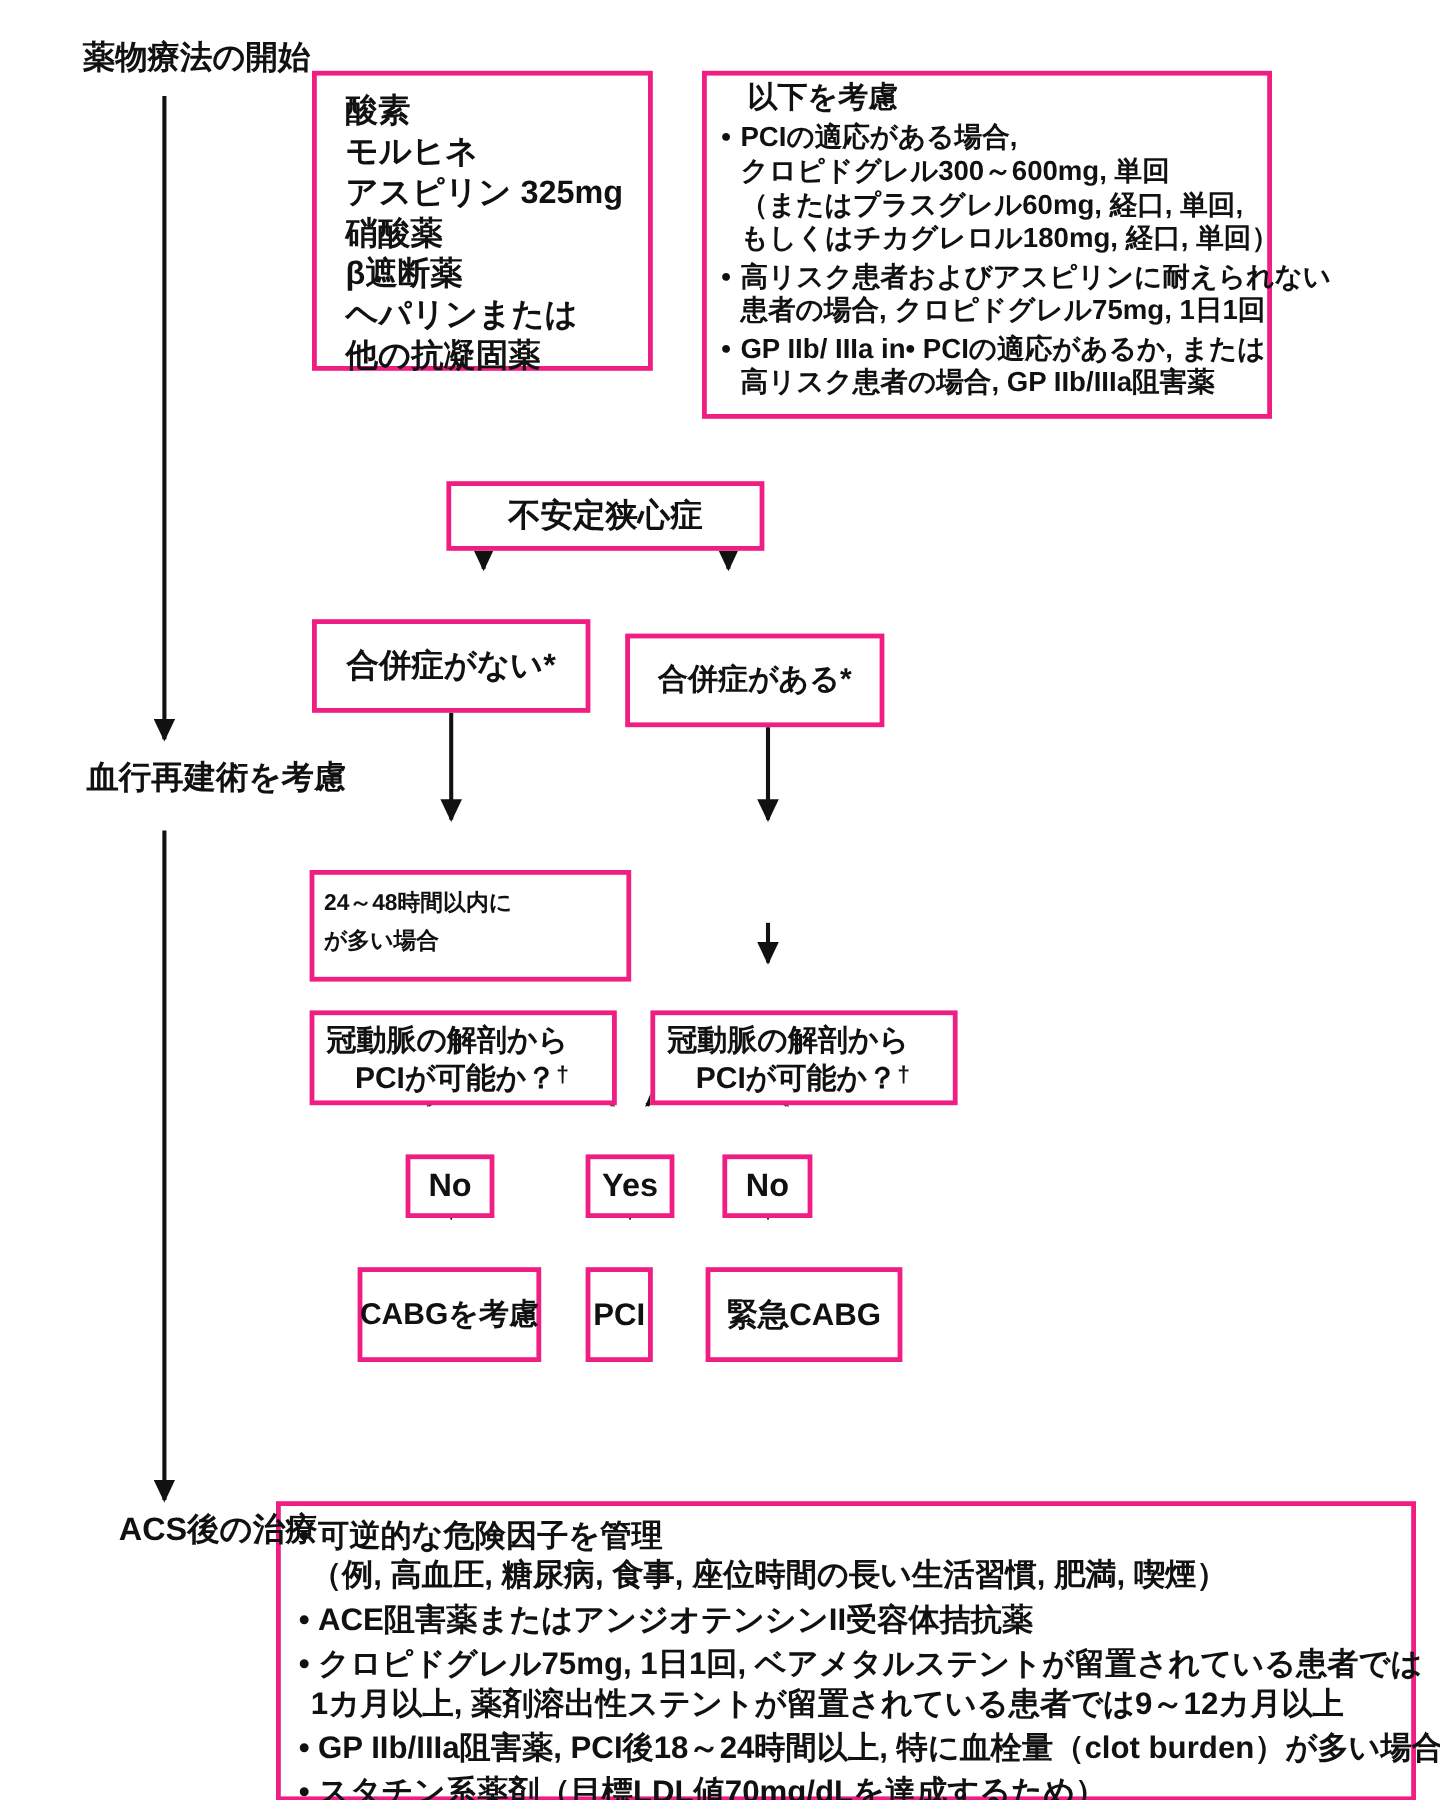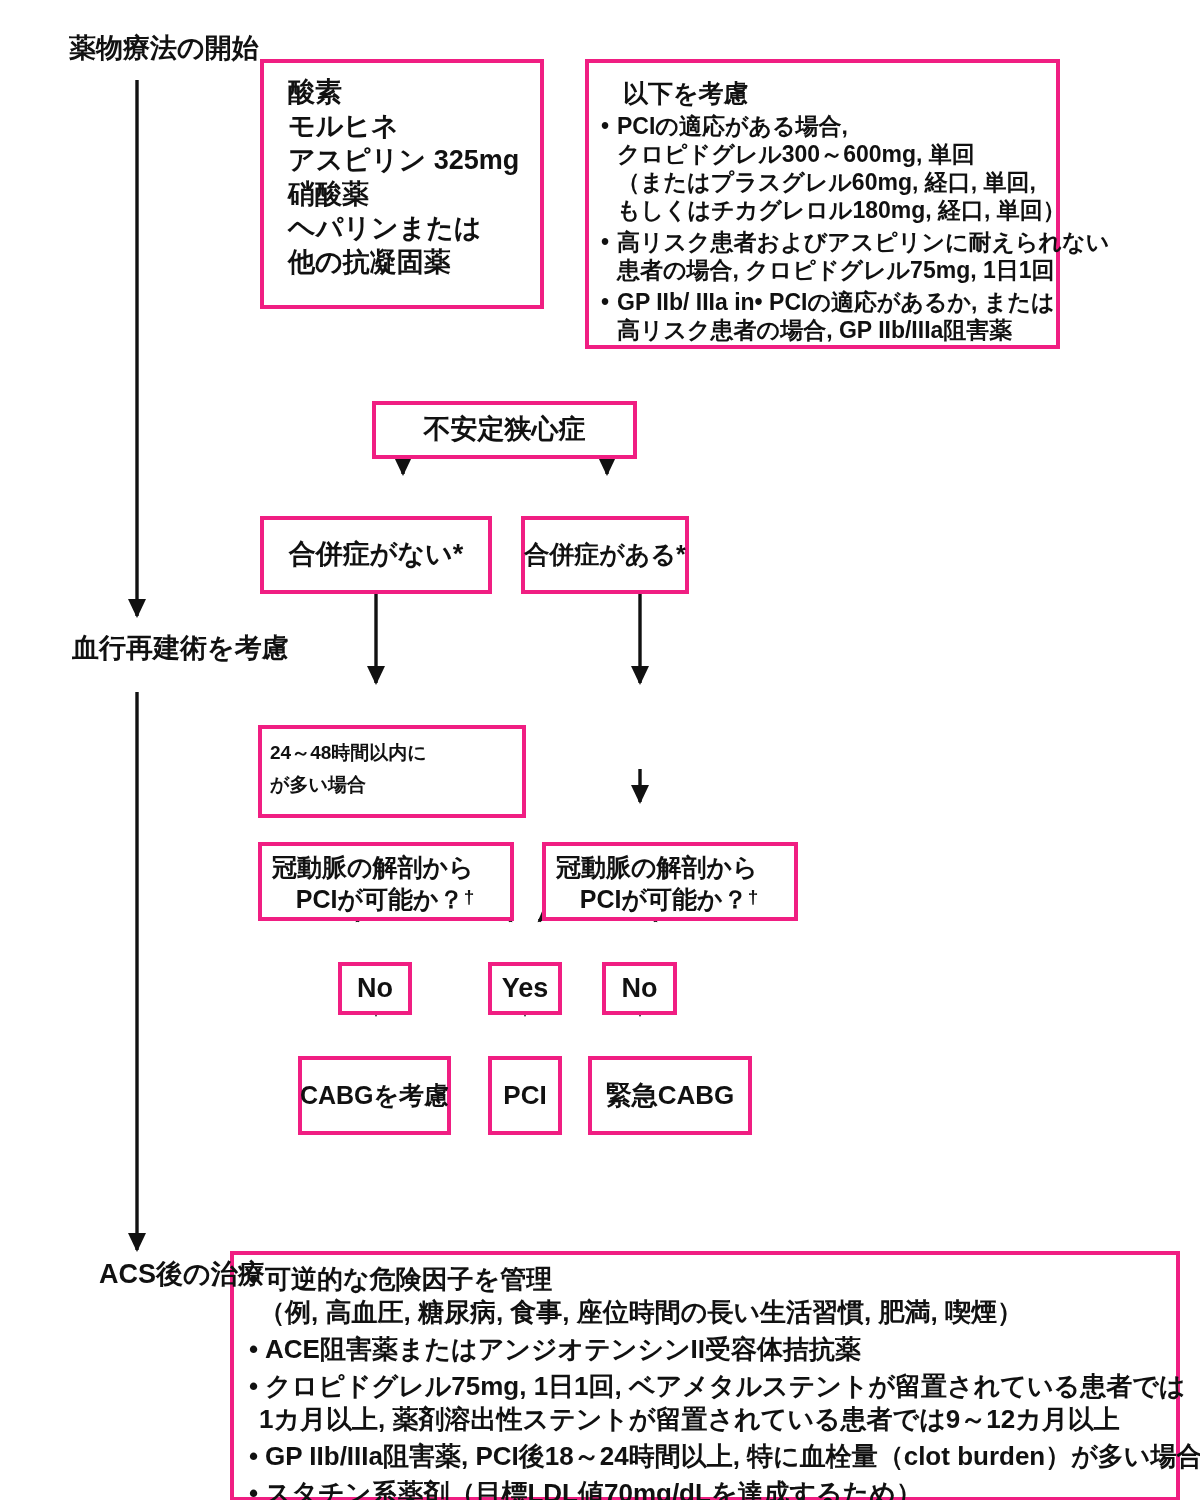--- a/index.html
+++ b/index.html
@@ -15,36 +15,36 @@
   #label-revasc { left:28px;  top:630px; }
   #label-post   { left:55px;  top:1256px; }
 
   .fbox {
     position:absolute; z-index:2; box-sizing:border-box; background:#fff;
     border:4px solid var(--accent); font-size:26px; line-height:1.25;margin-top:34px;
   }
   .center { display:flex; align-items:center; justify-content:center; text-align:center; }
 
   #box-med       { left:260px; top:25px;  width:284px; height:250px; padding:12px 0 0 24px; font-size:27px; line-height:34px; }
-  #box-consider  { left:585px; top:25px;  width:475px; height:290px; padding:16px 10px 0 12px; font-size:23px; line-height:28px; }
+  #box-consider  { left:585px; top:25px;  width:475px; height:290px; padding:4px 10px 0 12px; font-size:23px; line-height:28px; }
   #box-consider .cb-title { padding-left:22px; margin-bottom:5px; font-size:25px; }
   #box-ua        { left:372px; top:367px; width:265px; height:58px;  font-size:27px; }
   #box-nocomp    { left:260px; top:482px; width:232px; height:78px;  font-size:27px; }
-  #box-comp      { left:521px; top:482px; width:168px; height:78px;  font-size:25px; white-space:nowrap; }
+  #box-comp      { left:521px; top:494px; width:216px; height:78px;  font-size:25px; white-space:nowrap; }
   #box-angio2448 { left:258px; top:691px; width:268px; height:93px;  padding:8px 0 0 8px; font-size:19px; line-height:32px; }
   #box-urgangio  { left:560px; top:688px; width:280px; height:79px;  font-size:26px; }
   #box-pciq-left { left:258px; top:808px; width:256px; height:79px;  padding:5px 8px 0 10px; font-size:25px; line-height:32px; }
   #box-pciq-right{ left:542px; top:808px; width:256px; height:79px;  padding:5px 8px 0 10px; font-size:25px; line-height:32px; }
   .pciq-l2 { display:flex; justify-content:center; align-items:flex-start; }
   .dagger { font-size:19px; position:relative; top:-2px; padding-right:4px; }
   #box-no1  { left:338px; top:928px; width:74px; height:53px; font-size:27px; }
   #box-yes  { left:488px; top:928px; width:74px; height:53px; font-size:27px; }
   #box-no2  { left:602px; top:928px; width:75px; height:53px; font-size:27px; }
   #box-cabg    { left:298px; top:1022px; width:153px; height:79px; font-size:25px; white-space:nowrap; }
-  #box-pci2    { left:488px; top:1022px; width:74px;  height:79px; font-size:26px; }
+  #box-pci2    { left:488px; top:1022px; width:56px;  height:79px; font-size:26px; }
   #box-urgcabg { left:588px; top:1022px; width:164px; height:79px; font-size:26px; }
   #box-post    { left:230px; top:1217px; width:950px; height:250px; padding:8px 14px 0 15px; font-size:26px; line-height:33px; }
 
   .tline { display:flex; align-items:flex-start; white-space:nowrap; }
   .tline .bdot { width:16px; flex:0 0 16px; }
   .tline.indent { padding-left:16px; }
   #box-post .tline.indent { padding-left:10px; }
   .tline.bullet { margin-top:4px; }
   .list .tline:first-child { margin-top:0; }
 </style>
@@ -91,20 +91,23 @@
       <div class="tline">
         <span>モルヒネ</span>
       </div>
       <div class="tline">
         <span>アスピリン 325mg</span>
       </div>
       <div class="tline">
         <span>硝酸薬</span>
       </div>
       <div class="tline">
+        <span>β遮断薬</span>
+      </div>
+      <div class="tline">
         <span>ヘパリンまたは</span>
       </div>
       <div class="tline">
         <span>他の抗凝固薬</span>
       </div>
     </div>
 
   <div class="fbox" id="box-consider">
     <div class="cb-title">以下を考慮</div>
     <div class="list">

